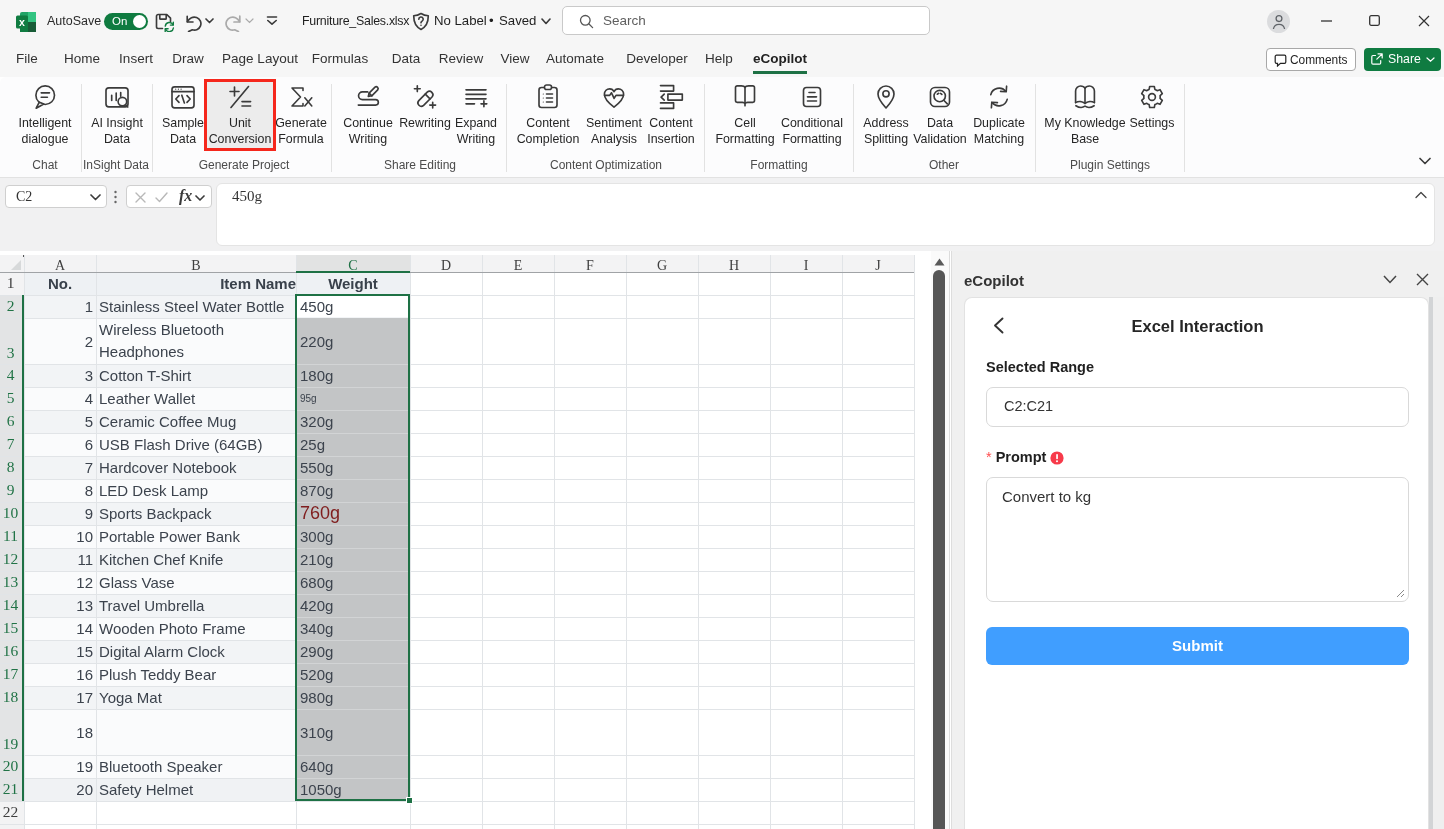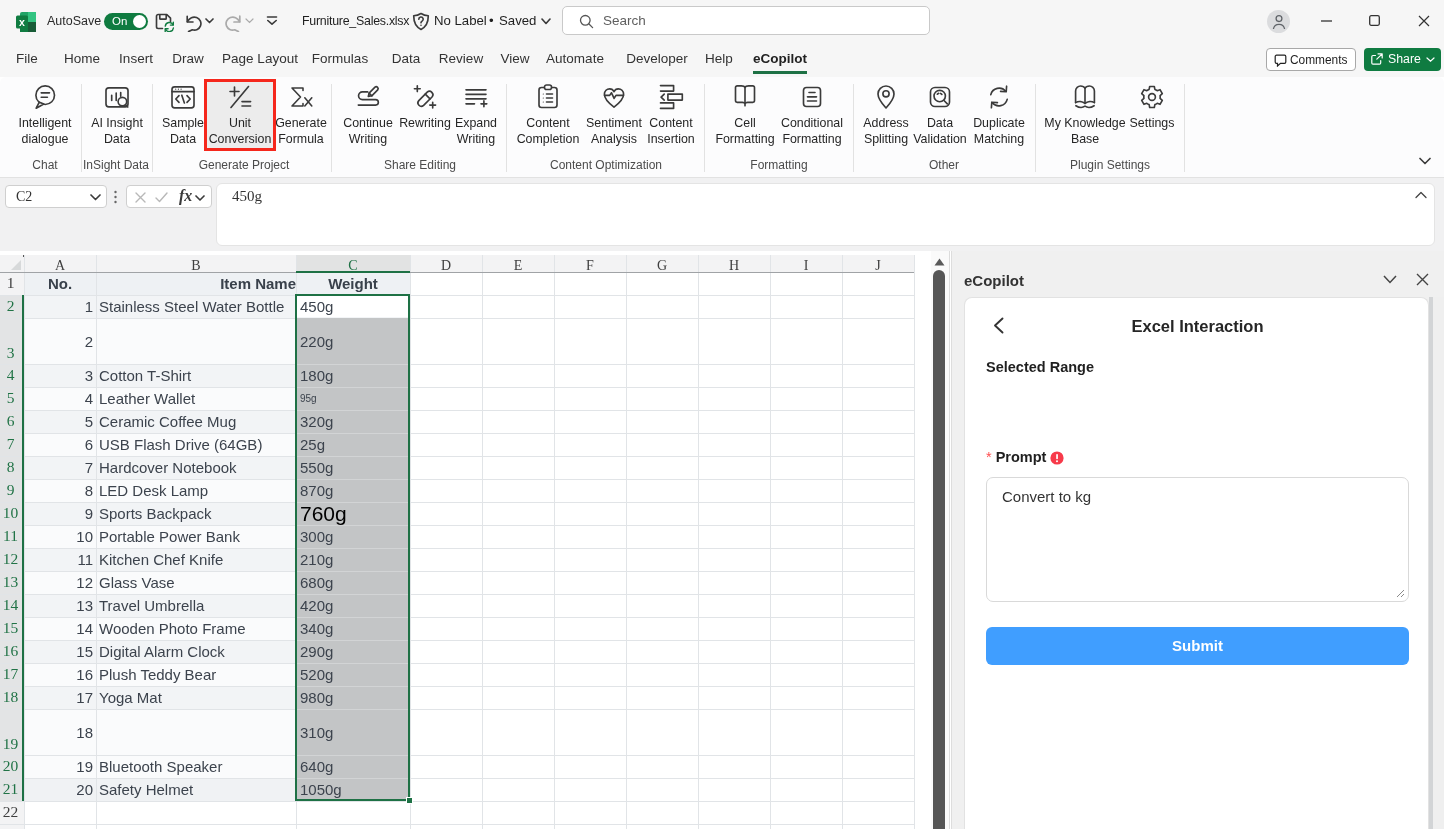--- a/index.html
+++ b/index.html
@@ -464,20 +464,21 @@
 <div class="abs" style="left:0;top:527px;width:21px;height:23px;padding-top:4px;text-align:center;font-family:'Liberation Serif',serif;font-size:15.5px;line-height:13px;color:#217346">21</div>
 <div class="abs" style="left:0;top:550px;width:21px;height:23px;padding-top:4px;text-align:center;font-family:'Liberation Serif',serif;font-size:15.5px;line-height:13px;color:#3f3f3f">22</div>
 <div class="abs" style="left:0;top:573px;width:21px;height:23px;padding-top:4px;text-align:center;font-family:'Liberation Serif',serif;font-size:15.5px;line-height:13px;color:#3f3f3f">23</div>
 <div class="abs" style="left:24px;top:21px;width:72px;height:23px;line-height:23px;text-align:center;font-weight:bold;font-size:15px;color:#39414b">No.</div>
 <div class="abs" style="left:96px;top:21px;width:200px;height:23px;line-height:23px;text-align:right;font-weight:bold;font-size:15px;color:#39414b">Item Name</div>
 <div class="abs" style="left:296px;top:21px;width:114px;height:23px;line-height:23px;text-align:center;font-weight:bold;font-size:15px;color:#39414b">Weight</div>
 <div class="abs" style="left:24px;top:44px;width:69px;height:23px;display:flex;align-items:center;justify-content:flex-end;font-size:15px;color:#3c434d">1</div>
 <div class="abs" style="left:99px;top:44px;width:196px;height:23px;display:flex;align-items:center;font-size:15px;color:#3c434d;line-height:22px">Stainless Steel Water Bottle</div>
 <div class="abs" style="left:300px;top:44px;width:108px;height:23px;display:flex;align-items:center;font-size:15px;color:#3c434d">450g</div>
 <div class="abs" style="left:24px;top:67px;width:69px;height:46px;display:flex;align-items:center;justify-content:flex-end;font-size:15px;color:#3c434d">2</div>
+<div class="abs" style="left:99px;top:67px;width:196px;height:46px;display:flex;align-items:center;font-size:15px;color:#3c434d;line-height:22px">Wireless Bluetooth Headphones</div>
 <div class="abs" style="left:300px;top:67px;width:108px;height:46px;display:flex;align-items:center;font-size:15px;color:#3c434d">220g</div>
 <div class="abs" style="left:24px;top:113px;width:69px;height:23px;display:flex;align-items:center;justify-content:flex-end;font-size:15px;color:#3c434d">3</div>
 <div class="abs" style="left:99px;top:113px;width:196px;height:23px;display:flex;align-items:center;font-size:15px;color:#3c434d;line-height:22px">Cotton T-Shirt</div>
 <div class="abs" style="left:300px;top:113px;width:108px;height:23px;display:flex;align-items:center;font-size:15px;color:#3c434d">180g</div>
 <div class="abs" style="left:24px;top:136px;width:69px;height:23px;display:flex;align-items:center;justify-content:flex-end;font-size:15px;color:#3c434d">4</div>
 <div class="abs" style="left:99px;top:136px;width:196px;height:23px;display:flex;align-items:center;font-size:15px;color:#3c434d;line-height:22px">Leather Wallet</div>
 <div class="abs" style="left:300px;top:136px;width:108px;height:23px;display:flex;align-items:center;font-size:10px;color:#3c434d">95g</div>
 <div class="abs" style="left:24px;top:159px;width:69px;height:23px;display:flex;align-items:center;justify-content:flex-end;font-size:15px;color:#3c434d">5</div>
 <div class="abs" style="left:99px;top:159px;width:196px;height:23px;display:flex;align-items:center;font-size:15px;color:#3c434d;line-height:22px">Ceramic Coffee Mug</div>
 <div class="abs" style="left:300px;top:159px;width:108px;height:23px;display:flex;align-items:center;font-size:15px;color:#3c434d">320g</div>
@@ -485,21 +486,21 @@
 <div class="abs" style="left:99px;top:182px;width:196px;height:23px;display:flex;align-items:center;font-size:15px;color:#3c434d;line-height:22px">USB Flash Drive (64GB)</div>
 <div class="abs" style="left:300px;top:182px;width:108px;height:23px;display:flex;align-items:center;font-size:15px;color:#3c434d">25g</div>
 <div class="abs" style="left:24px;top:205px;width:69px;height:23px;display:flex;align-items:center;justify-content:flex-end;font-size:15px;color:#3c434d">7</div>
 <div class="abs" style="left:99px;top:205px;width:196px;height:23px;display:flex;align-items:center;font-size:15px;color:#3c434d;line-height:22px">Hardcover Notebook</div>
 <div class="abs" style="left:300px;top:205px;width:108px;height:23px;display:flex;align-items:center;font-size:15px;color:#3c434d">550g</div>
 <div class="abs" style="left:24px;top:228px;width:69px;height:23px;display:flex;align-items:center;justify-content:flex-end;font-size:15px;color:#3c434d">8</div>
 <div class="abs" style="left:99px;top:228px;width:196px;height:23px;display:flex;align-items:center;font-size:15px;color:#3c434d;line-height:22px">LED Desk Lamp</div>
 <div class="abs" style="left:300px;top:228px;width:108px;height:23px;display:flex;align-items:center;font-size:15px;color:#3c434d">870g</div>
 <div class="abs" style="left:24px;top:251px;width:69px;height:23px;display:flex;align-items:center;justify-content:flex-end;font-size:15px;color:#3c434d">9</div>
 <div class="abs" style="left:99px;top:251px;width:196px;height:23px;display:flex;align-items:center;font-size:15px;color:#3c434d;line-height:22px">Sports Backpack</div>
-<div class="abs" style="left:300px;top:251px;width:108px;height:23px;display:flex;align-items:center;font-size:21px;color:#000000">760g</div>
+<div class="abs" style="left:300px;top:251px;width:108px;height:23px;display:flex;align-items:center;font-size:18px;color:#7f1d1d">760g</div>
 <div class="abs" style="left:24px;top:274px;width:69px;height:23px;display:flex;align-items:center;justify-content:flex-end;font-size:15px;color:#3c434d">10</div>
 <div class="abs" style="left:99px;top:274px;width:196px;height:23px;display:flex;align-items:center;font-size:15px;color:#3c434d;line-height:22px">Portable Power Bank</div>
 <div class="abs" style="left:300px;top:274px;width:108px;height:23px;display:flex;align-items:center;font-size:15px;color:#3c434d">300g</div>
 <div class="abs" style="left:24px;top:297px;width:69px;height:23px;display:flex;align-items:center;justify-content:flex-end;font-size:15px;color:#3c434d">11</div>
 <div class="abs" style="left:99px;top:297px;width:196px;height:23px;display:flex;align-items:center;font-size:15px;color:#3c434d;line-height:22px">Kitchen Chef Knife</div>
 <div class="abs" style="left:300px;top:297px;width:108px;height:23px;display:flex;align-items:center;font-size:15px;color:#3c434d">210g</div>
 <div class="abs" style="left:24px;top:320px;width:69px;height:23px;display:flex;align-items:center;justify-content:flex-end;font-size:15px;color:#3c434d">12</div>
 <div class="abs" style="left:99px;top:320px;width:196px;height:23px;display:flex;align-items:center;font-size:15px;color:#3c434d;line-height:22px">Glass Vase</div>
 <div class="abs" style="left:300px;top:320px;width:108px;height:23px;display:flex;align-items:center;font-size:15px;color:#3c434d">680g</div>
 <div class="abs" style="left:24px;top:343px;width:69px;height:23px;display:flex;align-items:center;justify-content:flex-end;font-size:15px;color:#3c434d">13</div>
@@ -543,20 +544,23 @@
   </svg>
 <svg class="abs" style="left:1416px;top:273px" width="13" height="13" viewBox="0 0 13 13">
     <path d="M1 1 L12 12 M12 1 L1 12" stroke="#444" fill="none" stroke-width="1.4"></path>
   </svg>
 <div class="abs" style="left:964px;top:297px;width:465px;height:532px;background:#fff;border:1px solid #e2e2e2;border-bottom:none;border-radius:8px 8px 0 0">
   <svg class="abs" style="left:28px;top:19px" width="11" height="17" viewBox="0 0 11 17">
       <path d="M9.5 1.5 L2 8.5 L9.5 15.5" stroke="#333" fill="none" stroke-width="1.9" stroke-linecap="round" stroke-linejoin="round"></path>
     </svg>
   <div class="abs" style="left:0;top:19px;width:465px;text-align:center;font-size:16.5px;font-weight:bold;color:#262626">Excel Interaction</div>
   <div class="abs" style="left:21px;top:61px;font-size:14.5px;font-weight:bold;color:#1f1f1f">Selected Range</div>
+  <div class="abs" style="left:21px;top:89px;width:423px;height:40px;background:#fff;border:1px solid #d9d9d9;border-radius:7px">
+    <span style="position:absolute;left:17px;top:10px;font-size:14.5px;color:#333">C2:C21</span>
+  </div>
   <div class="abs" style="left:21px;top:151px;font-size:14.5px;color:#1f1f1f">
     <span style="color:#ff4d4f">* </span><b>Prompt </b>
     <svg style="vertical-align:-2.5px" width="14" height="14" viewBox="0 0 14 14">
         <circle cx="7" cy="7" r="6.6" fill="#f73a4a"></circle>
         <rect x="6.2" y="3" width="1.7" height="5.2" rx="0.8" fill="#fff"></rect>
         <circle cx="7" cy="10.3" r="1" fill="#fff"></circle>
       </svg>
   </div>
   <div class="abs" style="left:21px;top:179px;width:423px;height:125px;background:#fff;border:1px solid #d9d9d9;border-radius:7px">
     <span style="position:absolute;left:15px;top:10px;font-size:15px;color:#333">Convert to kg</span>

